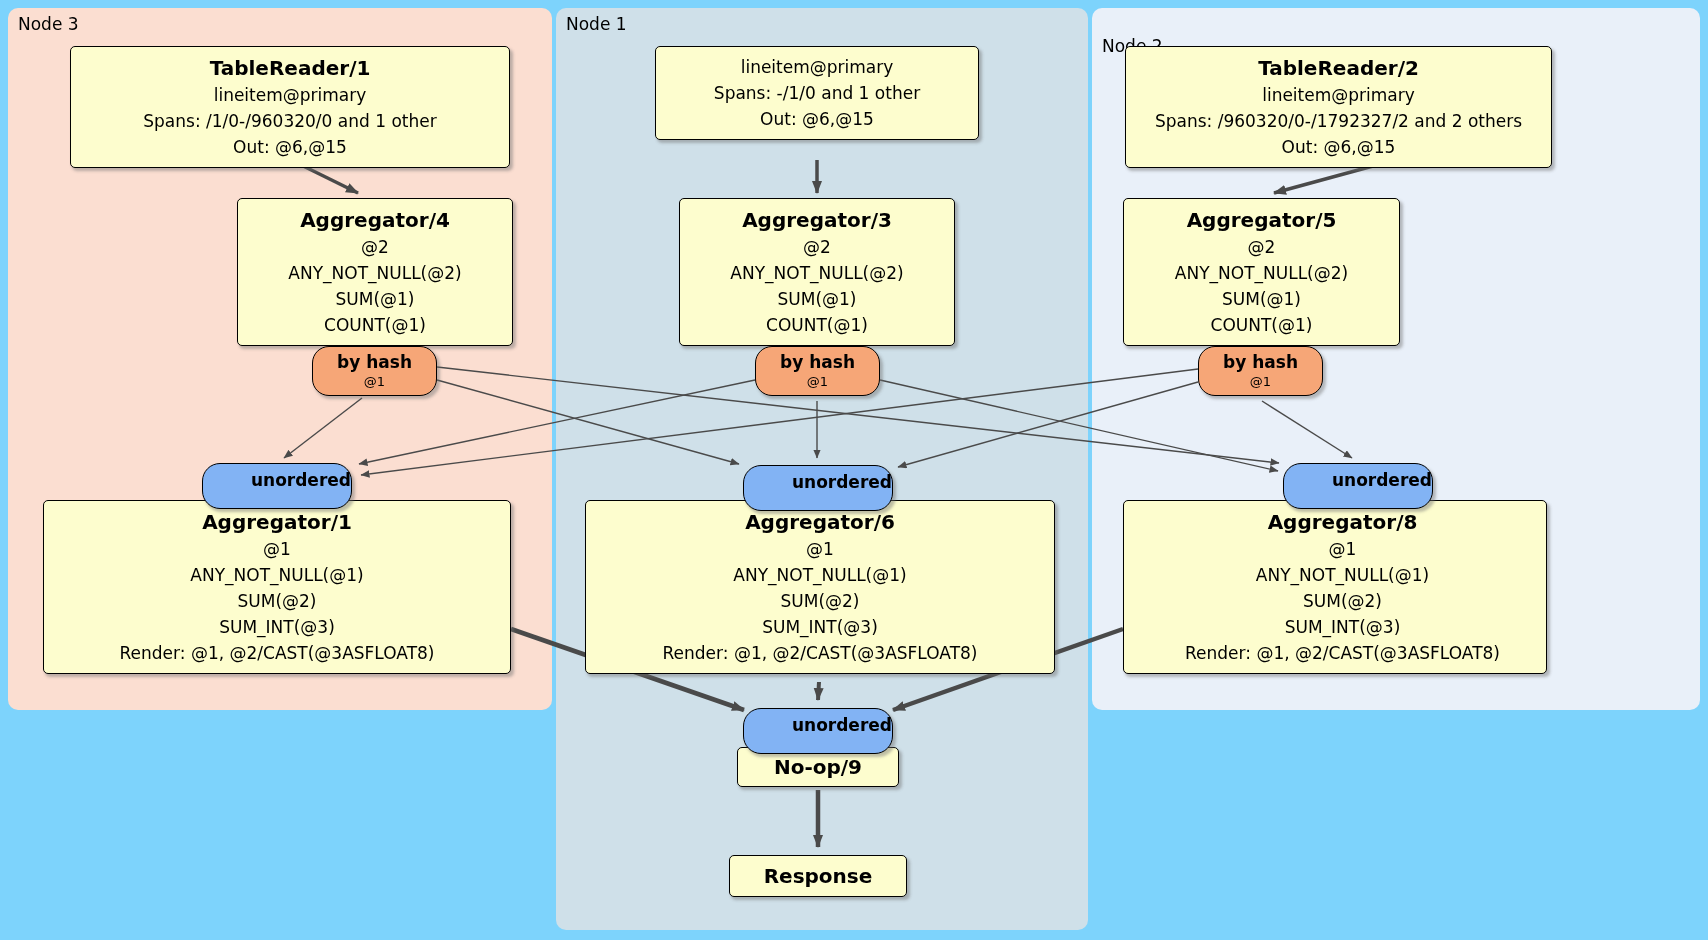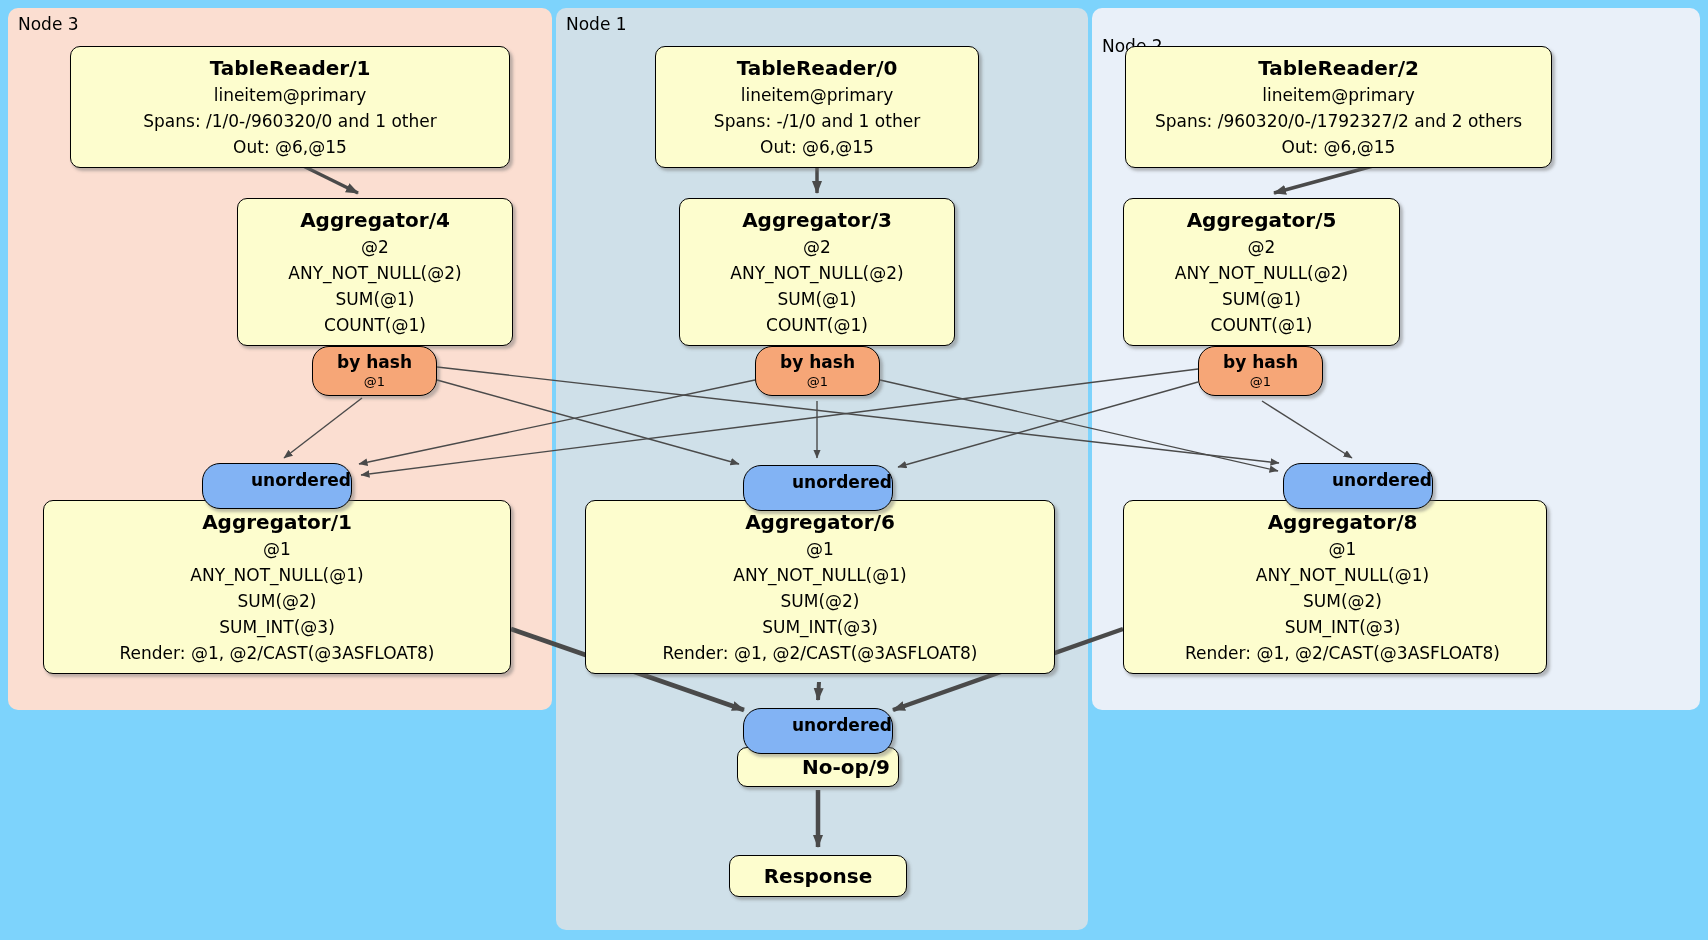--- a/index.html
+++ b/index.html
@@ -10,21 +10,21 @@
   .region{position:absolute;border-radius:10px;}
   .region-node3{left:8px;top:8px;width:544px;height:702px;background:var(--node3_bg,#fbded1);}
   .region-node1{left:556px;top:8px;width:532px;height:922px;background:var(--node1_bg,#cfe0e9);}
   .region-node2{left:1092px;top:8px;width:608px;height:702px;background:var(--node2_bg,#e9f0f9);}
   .region-label{position:absolute;font-size:17px;line-height:20px;z-index:2;}
 
   .edges{position:absolute;left:0;top:0;z-index:1;}
 
   .pbox{
     position:absolute;background:var(--box_bg,#fdfdce);border:1.5px solid var(--border,#000);
-    border-radius:10px;box-shadow:2.5px 3px 3px rgba(110,110,110,.45);
+    border-radius:5px;box-shadow:2.5px 3px 3px rgba(110,110,110,.45);
     text-align:center;padding:7px 8px;z-index:3;box-sizing:border-box;
   }
   .box-title{font-size:20px;font-weight:bold;line-height:28px;white-space:nowrap;}
   .box-line{font-size:17px;line-height:26px;white-space:nowrap;text-align:center;}
 
   .router{
     position:absolute;width:125px;background:var(--router_bg,#f6a677);
     border:1.7px solid var(--border,#000);border-radius:17px;
     box-shadow:2.5px 3px 3px rgba(110,110,110,.45);
     text-align:center;z-index:4;padding:4px 0 5px 0;box-sizing:border-box;
@@ -82,21 +82,20 @@
     <line x1="818" y1="790" x2="818" y2="847" stroke="var(--edge,#4a4a4a)" stroke-width="4.5" marker-end="url(#ah-big)"></line>
   </svg>
 
   <div class="pbox" style="left:70px;top:46px;width:440px;">
     <div class="box-title">TableReader/1</div>
     <div class="box-line">lineitem@primary</div>
     <div class="box-line">Spans: /1/0-/960320/0 and 1 other</div>
     <div class="box-line">Out: @6,@15</div>
   </div>
   <div class="pbox" style="left:655px;top:46px;width:324px;">
-    <div class="box-title">TableReader/0</div>
     <div class="box-line">lineitem@primary</div>
     <div class="box-line">Spans: -/1/0 and 1 other</div>
     <div class="box-line">Out: @6,@15</div>
   </div>
   <div class="pbox" style="left:1125px;top:46px;width:427px;">
     <div class="box-title">TableReader/2</div>
     <div class="box-line">lineitem@primary</div>
     <div class="box-line">Spans: /960320/0-/1792327/2 and 2 others</div>
     <div class="box-line">Out: @6,@15</div>
   </div>
@@ -159,20 +158,20 @@
   <div class="pbox" style="left:1123px;top:500px;width:424px;padding-left:23px;">
     <div class="box-title">Aggregator/8</div>
     <div class="box-line">@1</div>
     <div class="box-line">ANY_NOT_NULL(@1)</div>
     <div class="box-line">SUM(@2)</div>
     <div class="box-line">SUM_INT(@3)</div>
     <div class="box-line">Render: @1, @2/CAST(@3ASFLOAT8)</div>
   </div>
 
   <div class="sync" style="left:743px;top:708px;">unordered</div>
-  <div class="pbox" style="left:737px;top:747px;width:162px;padding:5px 8px;text-align:right;">
+  <div class="pbox" style="left:737px;top:747px;width:162px;padding:5px 8px;">
     <div class="box-title">No-op/9</div>
   </div>
   <div class="pbox" style="left:729px;top:855px;width:178px;padding:6px 8px;">
     <div class="box-title">Response</div>
   </div>
 
 </div>
 
 </body></html>

